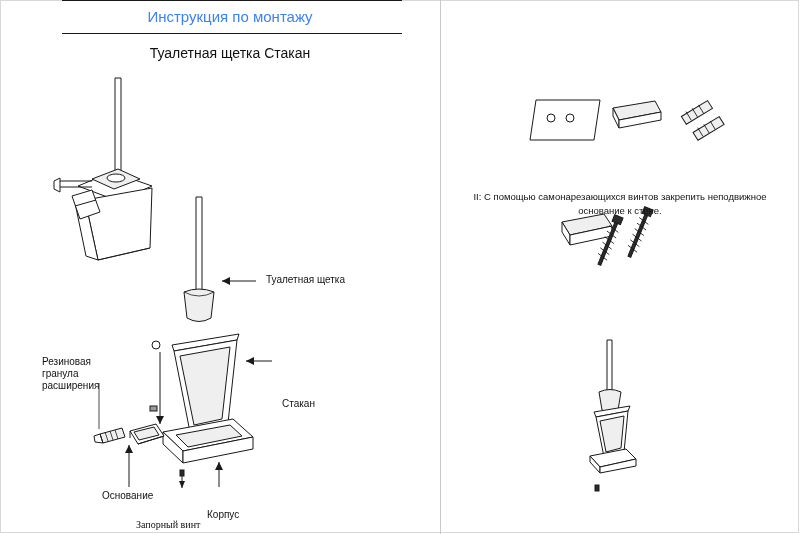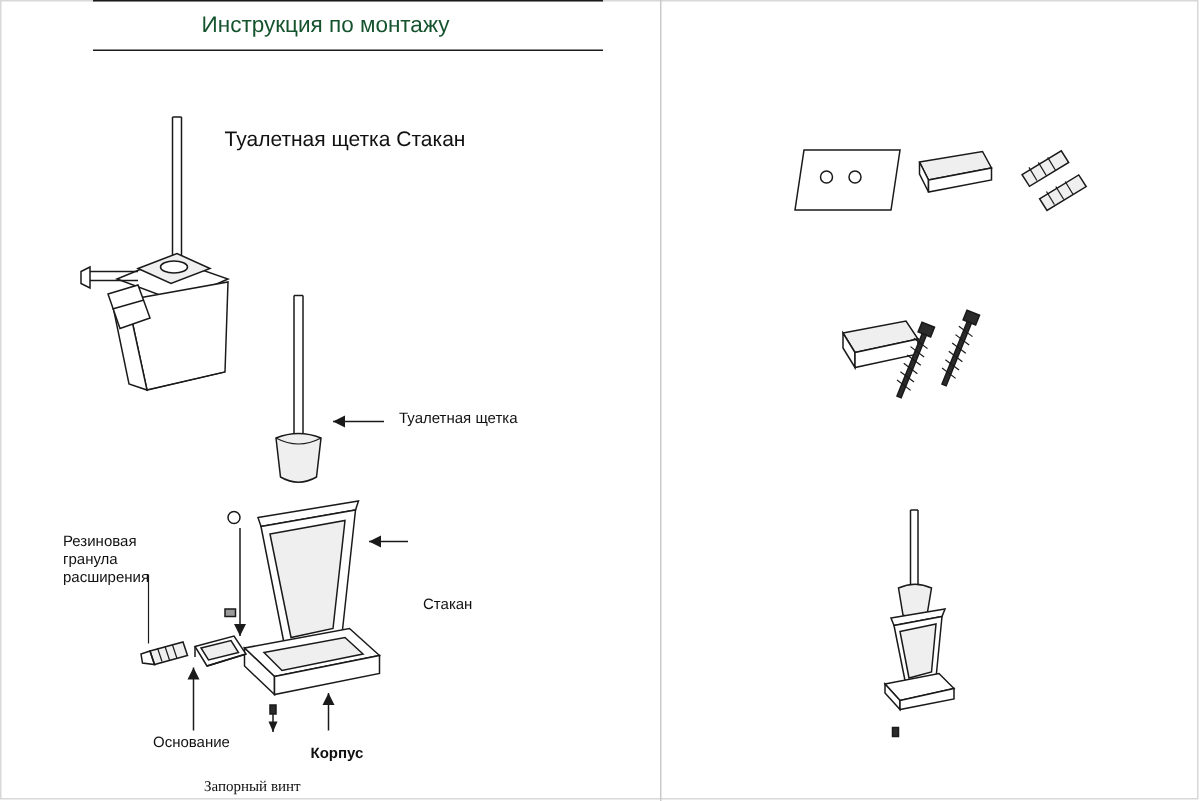--- a/index.html
+++ b/index.html
@@ -30,36 +30,35 @@
     background: #1a1a1a;
     height: 1px;
   }
   .vline {
     position: absolute;
     background: #c9c9c9;
     width: 1px;
   }
   .title {
     position: absolute;
-    left: 47px;
+    left: 60px;
     top: 8px;
     width: 340px;
     text-align: center;
     font-size: 15px;
-    color: #14532d;
+    color: #3b82f6;
   }
   .subtitle {
     position: absolute;
     left: 60px;
     top: 45px;
     width: 340px;
     text-align: center;
     font-size: 14px;
     color: #111;
-    margin-top: 39px;
   }
   .lbl {
     position: absolute;
     font-size: 10px;
     color: #111;
     line-height: 12px;
   }
   .step {
     position: absolute;
     font-size: 9.5px;
@@ -262,20 +261,21 @@
 
   <div class="lbl" style="left:266px; top:274px; width:90px;">Туалетная щетка</div>
 
 
   <div class="lbl" style="left:42px; top:356px; width:74px;">Резиновая гранула расширения</div>
 
   <div class="lbl" style="left:282px; top:354px; width:60px;margin-top:44px;">Стакан</div>
 
   <div class="lbl" style="left:102px; top:490px; width:70px;">Основание</div>
 
-  <div class="lbl" style="left:207px; top:497px; width:60px;font-weight:bold;">Корпус</div>
+  <div class="lbl" style="left:207px; top:509px; width:60px;">Корпус</div>
 
   <div class="lbl" style="left:136px; top:519px; width:100px;font-family:Liberation Serif, serif;">Запорный винт</div>
 
 
+  <div class="step center" style="left:470px; top:190px; width:300px;">II: С помощью самонарезающихся винтов закрепить неподвижное основание к стене.</div>
 
 
 </div>
 
 </body></html>

